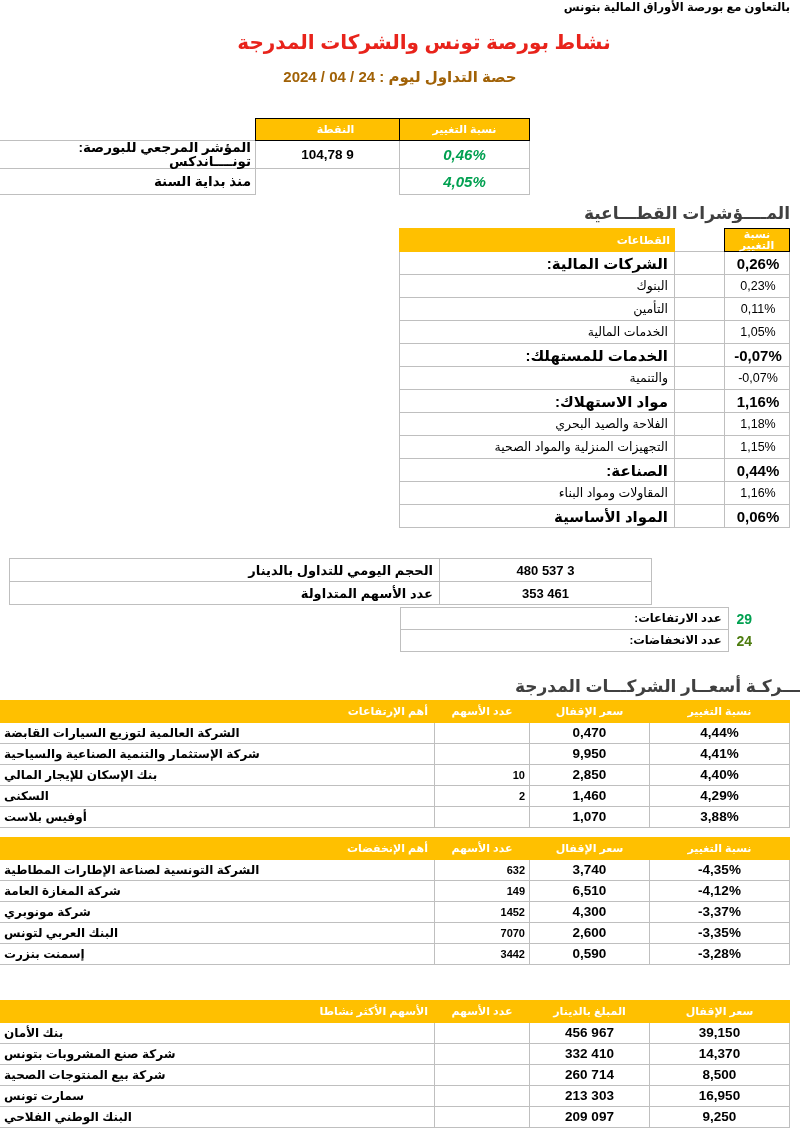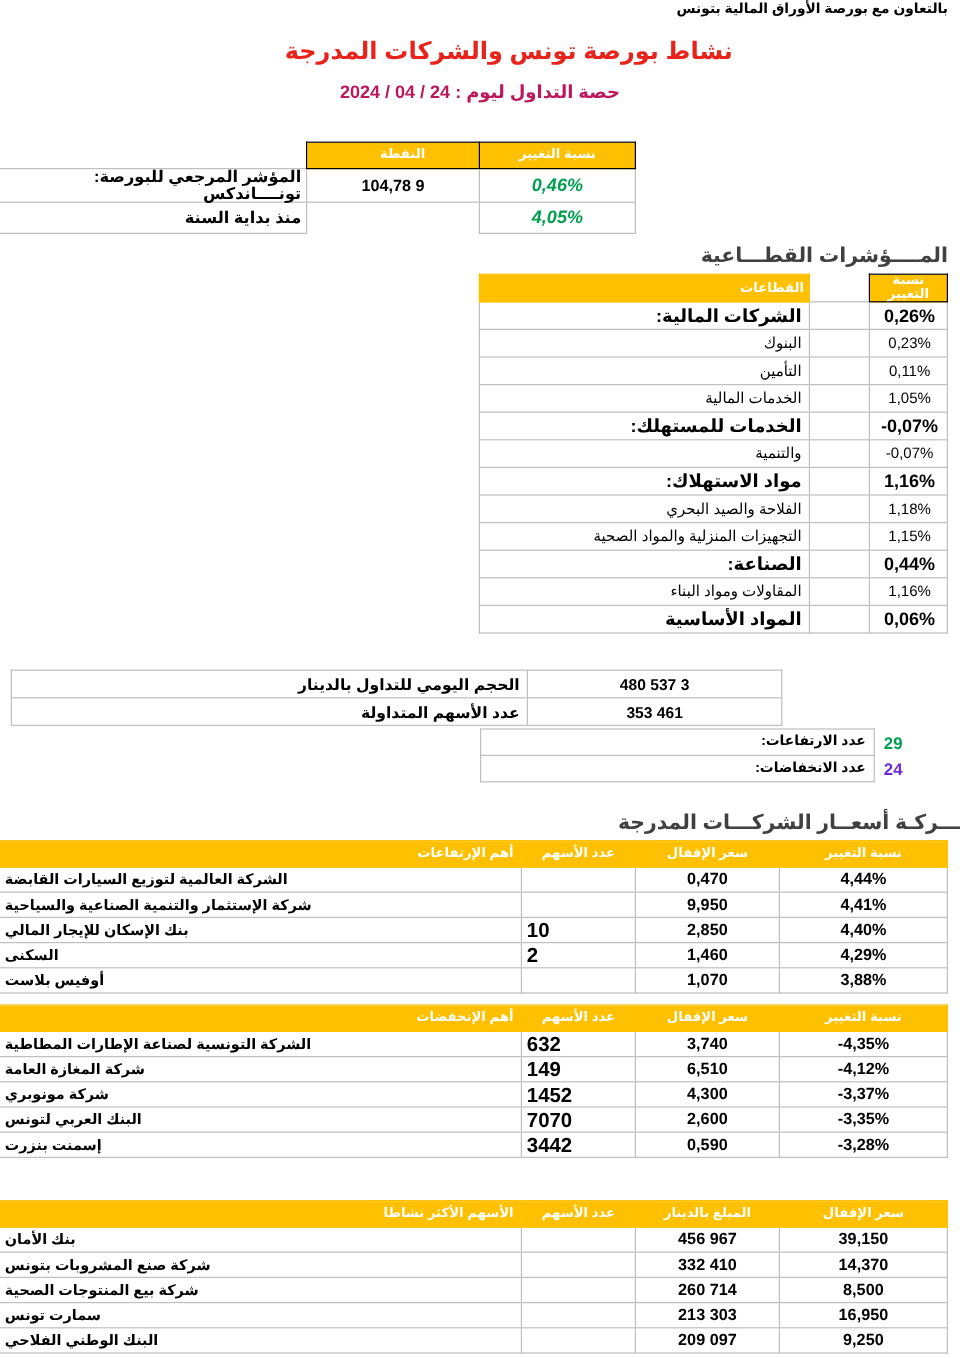--- a/index.html
+++ b/index.html
@@ -47,21 +47,21 @@
     padding-left: 24px;
   }
   .sub-title {
     position: absolute;
     top: 68px;
     left: 0;
     width: 800px;
     text-align: center;
     font-size: 15px;
     font-weight: bold;
-    color: #be185d;
+    color: #a16207;
     direction: rtl;
   }
 
   .section-title {
     position: absolute;
     font-size: 17px;
     font-weight: bold;
     color: #404040;
     direction: rtl;
     white-space: nowrap;
@@ -88,21 +88,21 @@
     color: #ffffff;
     font-weight: bold;
     font-size: 11px;
     height: 22px;
     text-align: center;
     border: 1px solid #ffc000;
   }
   .hdr th.blank { background: #ffffff; border: none; }
 
   .green { color: #00a050; }
-  .red   { color: #6d28d9; }
+  .red   { color: #4d7c0f; }
 
   
   #index-table { top: 118px; right: 270px; width: 520px; }
   #index-table th.ix-pct { width: 130px; border:1px solid #000;}
   #index-table th.ix-pts { width: 144px; border:1px solid #000;padding-left:20px;}
   #index-table th.ix-lbl { width: 260px; background:#ffffff; border:none;}
   #index-table td.ix-pct { width: 130px; text-align: center; font-size: 15px; font-weight: bold; font-style: italic; }
   #index-table td.ix-pts { width: 130px; text-align: center; font-size: 13.5px; font-weight: bold; }
   #index-table td.ix-lbl { width: 260px; text-align: right; font-size: 13.5px; font-weight: bold; }
   #index-table tr.idx-row td { height: 26px; }
@@ -141,21 +141,21 @@
 
   
   .movers { width: 790px; right: 10px; }
   .movers col.m-pct { width: 140px; }
   .movers col.m-prc { width: 120px; }
   .movers col.m-qty { width: 95px; }
   .movers col.m-nm  { width: 435px; }
   .movers td { height: 21px; border: 1px solid #bfbfbf; }
   .movers td.m-pct { text-align: center; font-weight: bold; font-size: 13.5px; direction: ltr; }
   .movers td.m-prc { text-align: center; font-weight: bold; font-size: 13.5px; direction: ltr; }
-  .movers td.m-qty { text-align: left; font-weight: bold; font-size: 17px; direction: ltr; }
+  .movers td.m-qty { text-align: right; font-weight: bold; font-size: 11px; direction: ltr; }
   .movers td.m-nm  { text-align: left; font-weight: bold; font-size: 12px; padding-right: 6px; }
   .movers th { border: 1px solid #ffc000; }
   .movers th.m-nm-h { text-align: right; padding-right: 6px; }
 
   #gainers-table { top: 700px; }
   #losers-table  { top: 837px; }
   #active-table  { top: 1000px; }
 </style>
 </head>
 <body>

